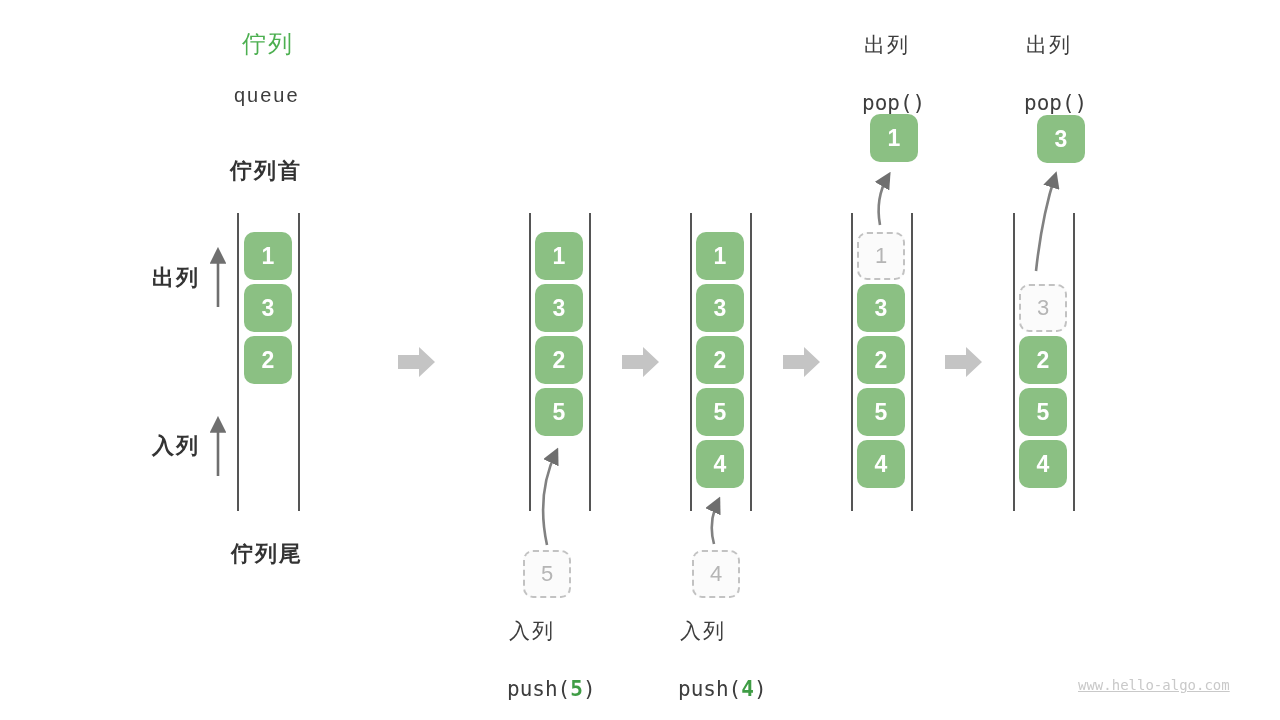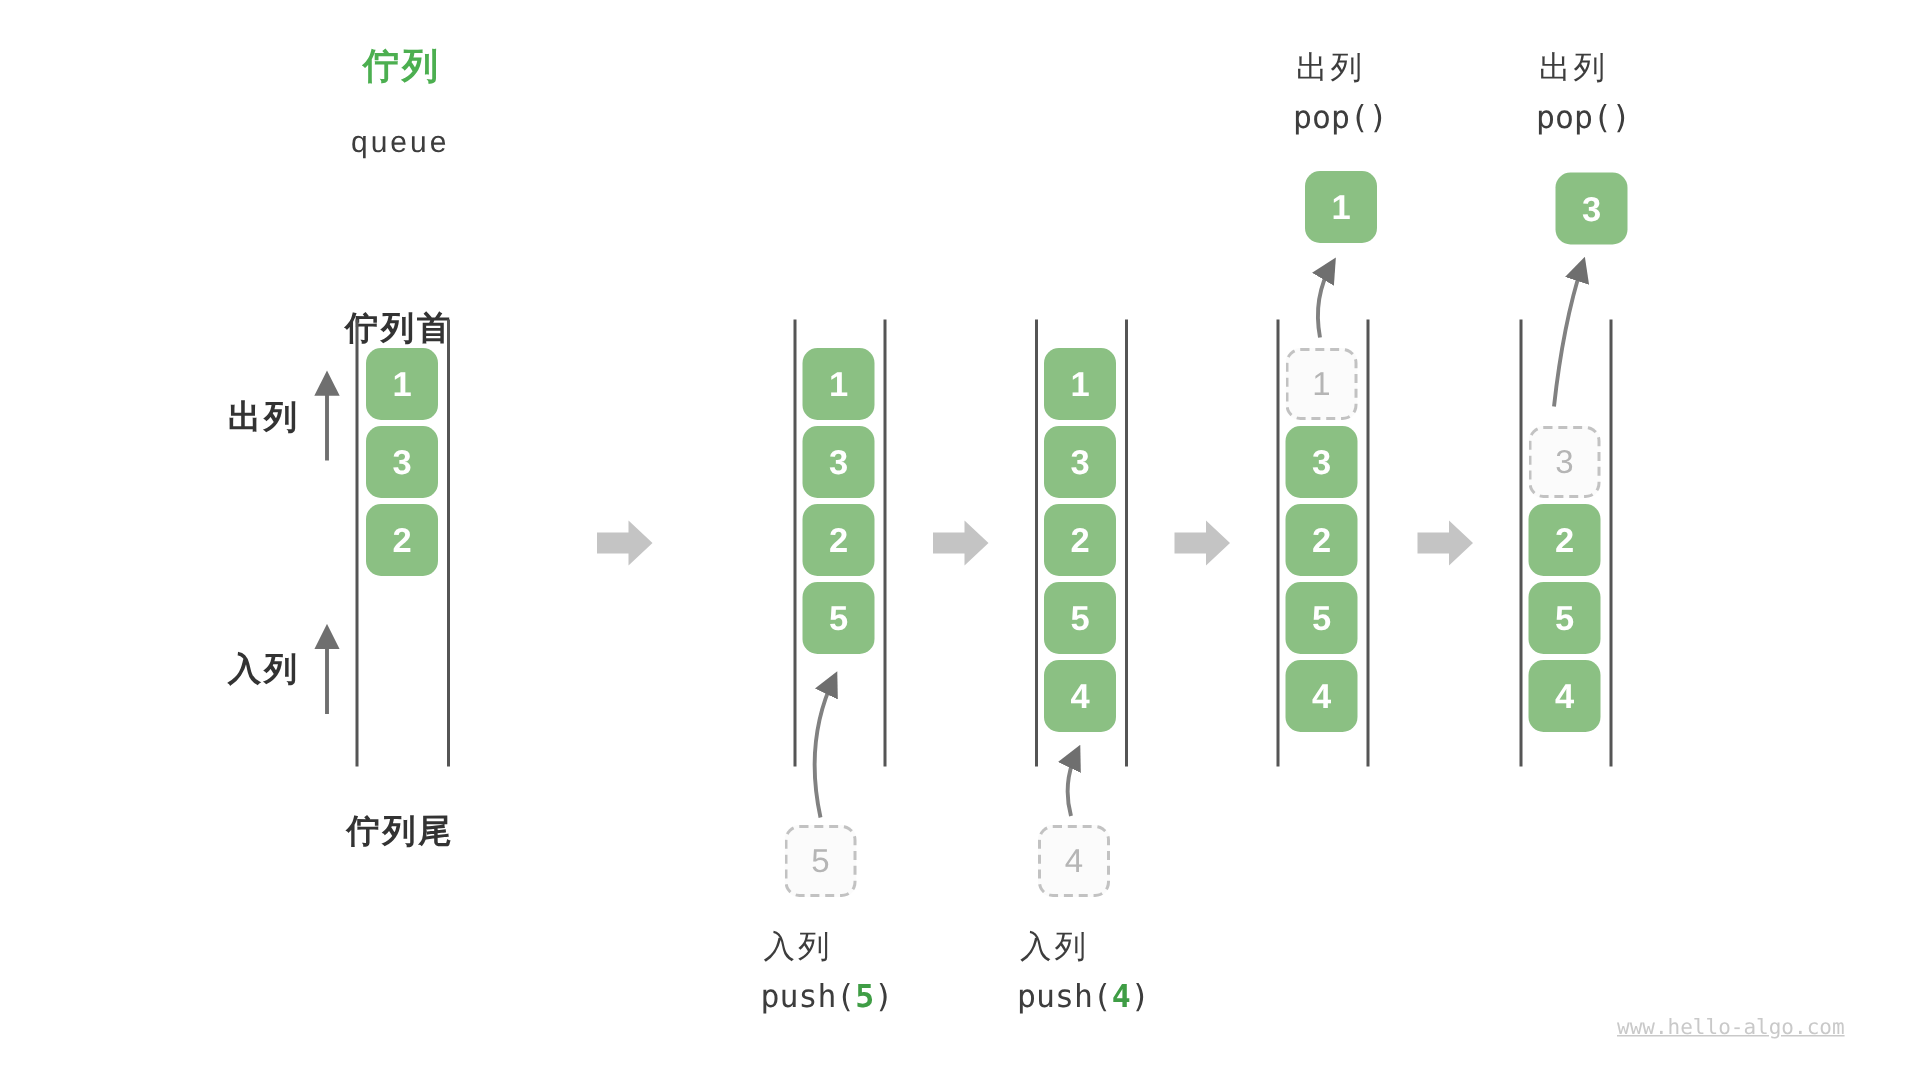--- a/index.html
+++ b/index.html
@@ -10,25 +10,25 @@
     --ghost-gray:#B5B5B5;
     --arrow-gray:#C4C4C4;
     --watermark-gray:#C9C9C9;
   }
   html,body{margin:0;padding:0;background:#fff;}
   #canvas{
     position:relative;width:1280px;height:720px;background:#ffffff;overflow:hidden;
     font-family:"Liberation Sans","DejaVu Sans",sans-serif;color:var(--text-dark);
   }
   .abs{position:absolute;}
-  .title-zh{font-size:24px;font-weight:bold;color:var(--title-green);letter-spacing:2px;}
+  .title-zh{font-size:24px;font-weight:normal;color:var(--title-green);letter-spacing:2px;}
   .title-en{font-size:20px;color:var(--text-dark);letter-spacing:2px;}
   .zh-bold{font-size:22px;font-weight:bold;color:#333;letter-spacing:2px;}
   .zh-op{font-size:21px;color:var(--text-dark);letter-spacing:2px;}
-  .code{font-family:"DejaVu Sans Mono","Liberation Mono",monospace;font-size:21px;color:var(--text-dark);}
+  .code{font-family:"DejaVu Sans Mono","Liberation Mono",monospace;font-size:21px;color:var(--text-dark);margin-top:25px;}
   .code .arg{color:var(--code-arg-green);font-weight:bold;}
   .wall{position:absolute;width:2px;top:213px;height:298px;background:#555;}
   .box{
     position:absolute;width:48px;height:48px;border-radius:10px;background:var(--box-green);
     color:#fff;font-size:23px;font-weight:bold;display:flex;align-items:center;justify-content:center;
   }
   .ghost{
     position:absolute;width:48px;height:48px;border-radius:10px;box-sizing:border-box;
     border:2px dashed #c2c2c2;background:#fbfbfb;color:var(--ghost-gray);
     font-size:22px;display:flex;align-items:center;justify-content:center;
@@ -37,21 +37,21 @@
   svg.layer{position:absolute;left:0;top:0;pointer-events:none;}
 </style>
 </head>
 <body>
 
 <div id="canvas">
 
   <div class="abs title-zh" style="left:242px;top:28px;">佇列</div>
   <div class="abs title-en" style="left:234px;top:84px;">queue</div>
 
-  <div class="abs zh-bold" style="left:230px;top:156px;margin-top:48px;">佇列首</div>
+  <div class="abs zh-bold" style="left:230px;top:156px;">佇列首</div>
   <div class="abs zh-bold" style="left:152px;top:263px;">出列</div>
   <div class="abs zh-bold" style="left:152px;top:431px;">入列</div>
   <div class="abs zh-bold" style="left:231px;top:539px;">佇列尾</div>
 
   <div class="wall" style="left:237px;"></div>
   <div class="wall" style="left:298px;"></div>
   <div class="wall" style="left:529px;"></div>
   <div class="wall" style="left:589px;"></div>
   <div class="wall" style="left:690px;"></div>
   <div class="wall" style="left:750px;"></div>

